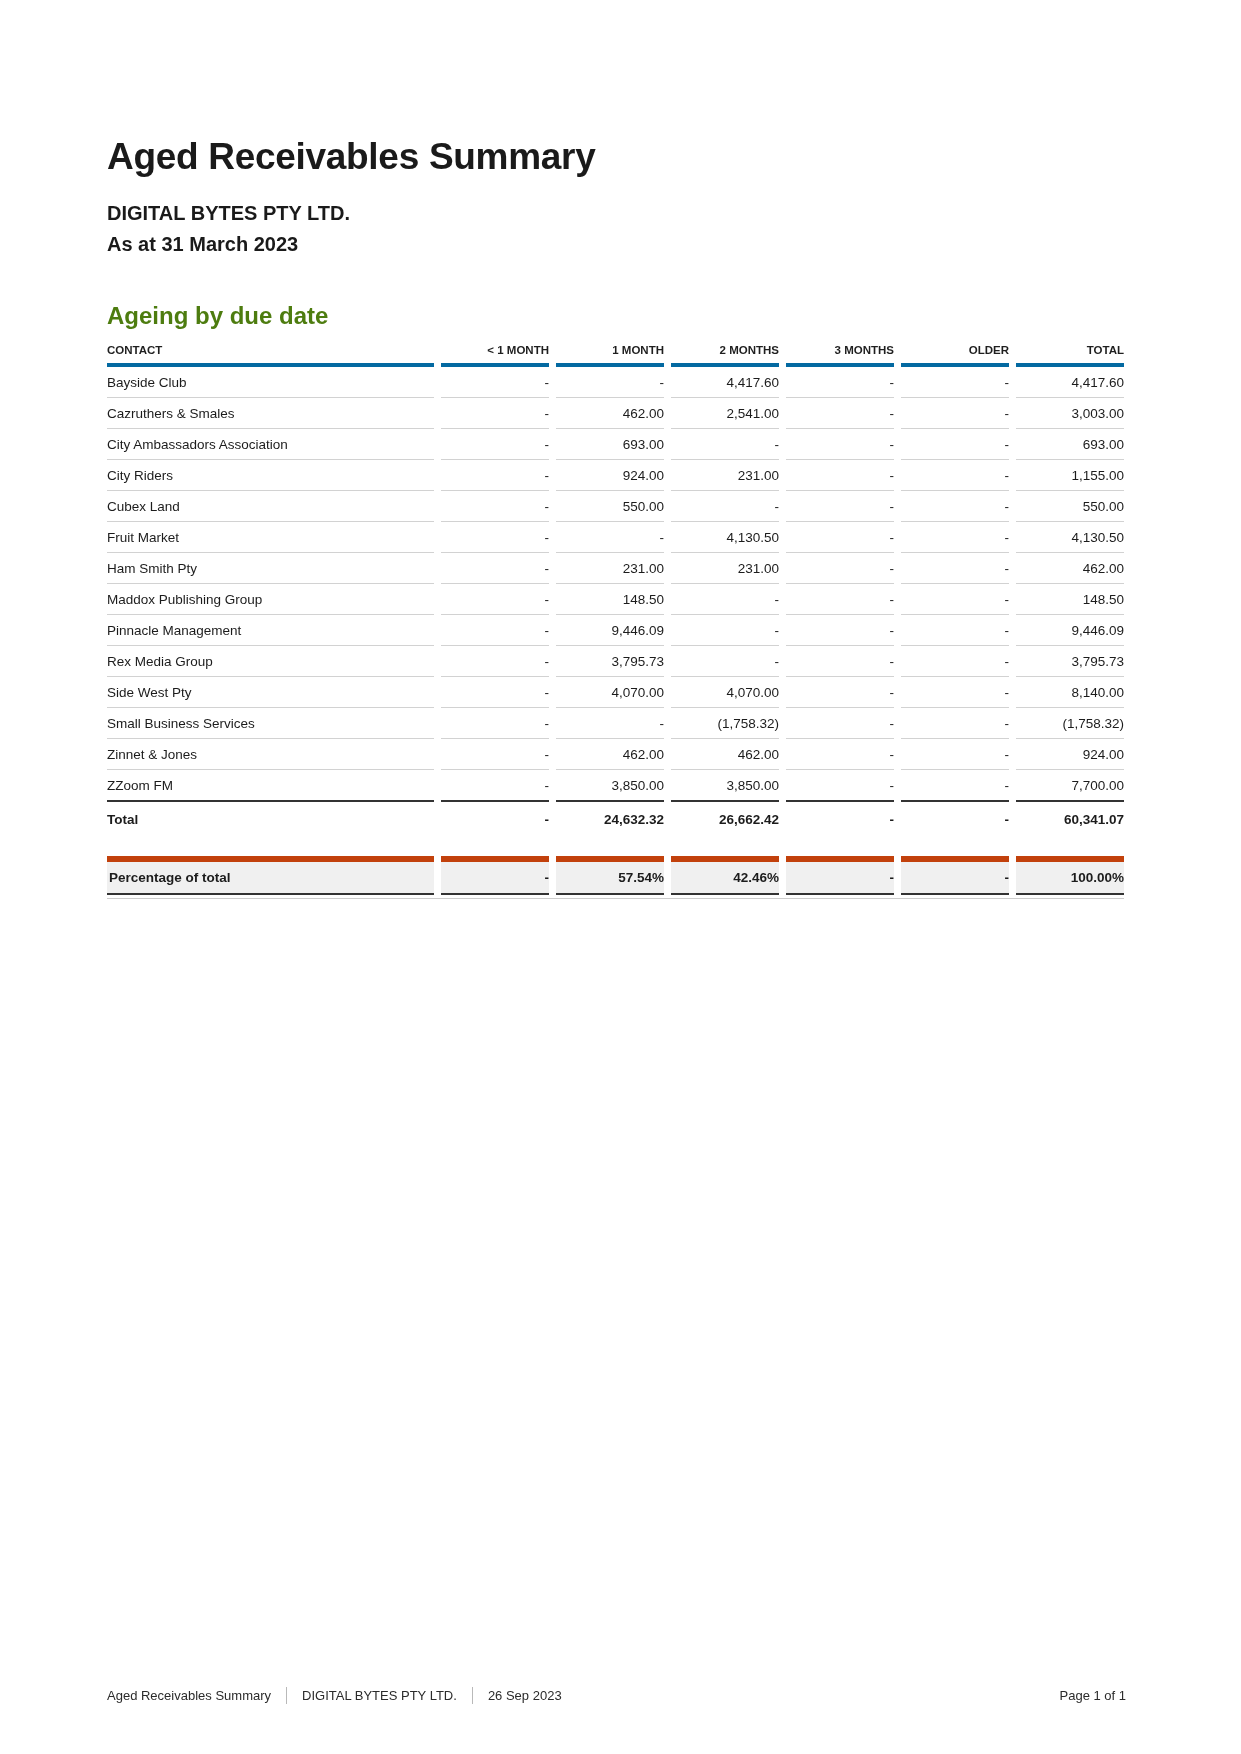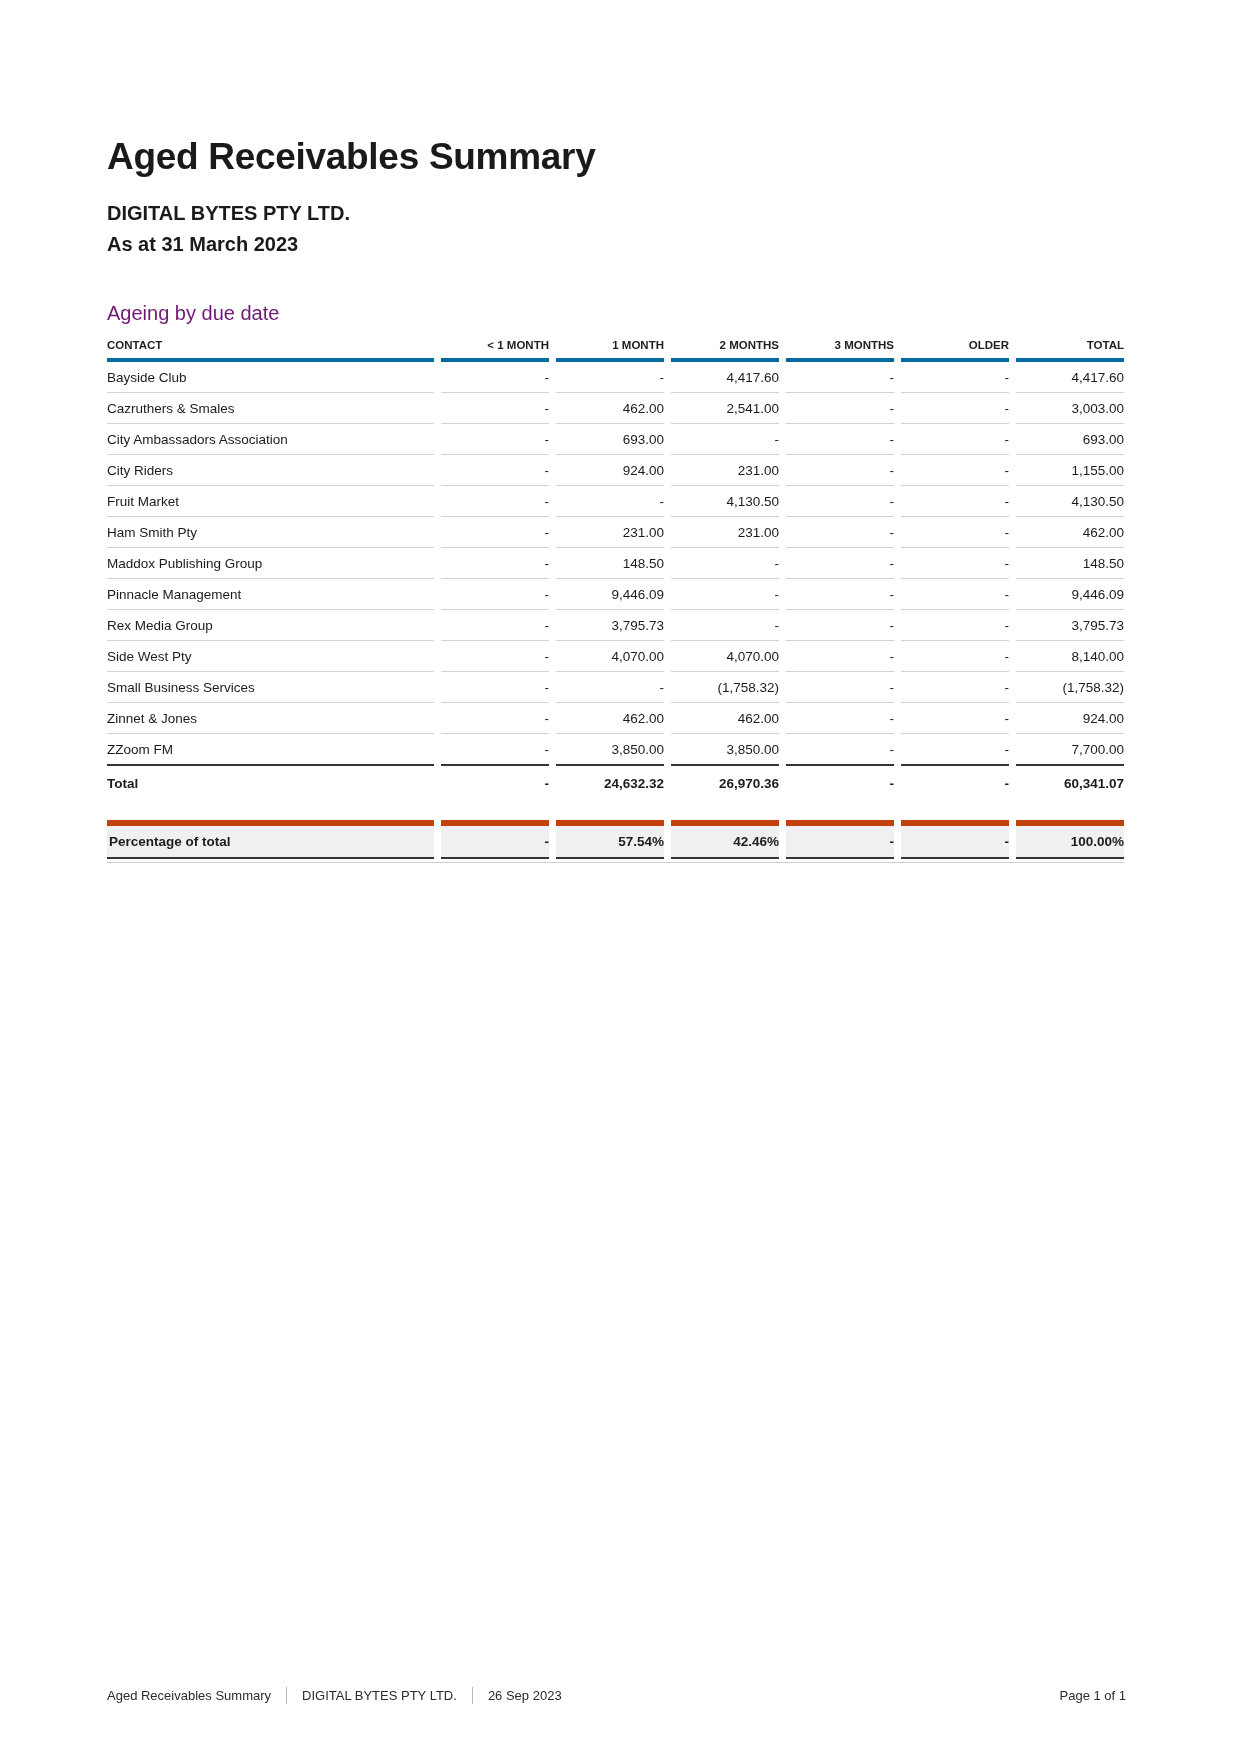--- a/index.html
+++ b/index.html
@@ -23,23 +23,23 @@
     color: #1a1a1a;
   }
   .subtitle {
     font-size: 20px;
     font-weight: 700;
     line-height: 1.55;
     color: #1a1a1a;
   }
   .section-heading {
     margin: 42px 0 14px 0;
-    font-size: 20px;
-    font-weight: 400;
-    color: #701a75;
+    font-size: 24px;
+    font-weight: 700;
+    color: #4d7c0f;
   }
   table.ageing {
     width: calc(100% + 14px);
     margin: 0 -7px;
     border-collapse: separate;
     border-spacing: 7px 0;
     table-layout: fixed;
   }
   col.c-contact { width: auto; }
   col.c-num { width: 108px; }
@@ -174,20 +174,29 @@
   <tr>
     <td class="c-contact">City Riders</td>
     <td class="c-num">-</td>
     <td class="c-num">924.00</td>
     <td class="c-num">231.00</td>
     <td class="c-num">-</td>
     <td class="c-num">-</td>
     <td class="c-num">1,155.00</td>
   </tr>
 
+  <tr>
+    <td class="c-contact">Cubex Land</td>
+    <td class="c-num">-</td>
+    <td class="c-num">550.00</td>
+    <td class="c-num">-</td>
+    <td class="c-num">-</td>
+    <td class="c-num">-</td>
+    <td class="c-num">550.00</td>
+  </tr>
 
   <tr>
     <td class="c-contact">Fruit Market</td>
     <td class="c-num">-</td>
     <td class="c-num">-</td>
     <td class="c-num">4,130.50</td>
     <td class="c-num">-</td>
     <td class="c-num">-</td>
     <td class="c-num">4,130.50</td>
   </tr>
@@ -270,21 +279,21 @@
     <td class="c-num">-</td>
     <td class="c-num">-</td>
     <td class="c-num">7,700.00</td>
   </tr>
 </tbody>
     <tbody>
       <tr class="total-row">
         <td class="c-contact">Total</td>
         <td class="c-num">-</td>
         <td class="c-num">24,632.32</td>
-        <td class="c-num">26,970.36</td>
+        <td class="c-num">26,662.42</td>
         <td class="c-num">-</td>
         <td class="c-num">-</td>
         <td class="c-num">60,341.07</td>
       </tr>
       <tr class="spacer-row">
           <td colspan="7"></td>
         </tr>
       <tr class="pct-row">
         <td class="c-contact">Percentage of total</td>
         <td class="c-num">-</td>

